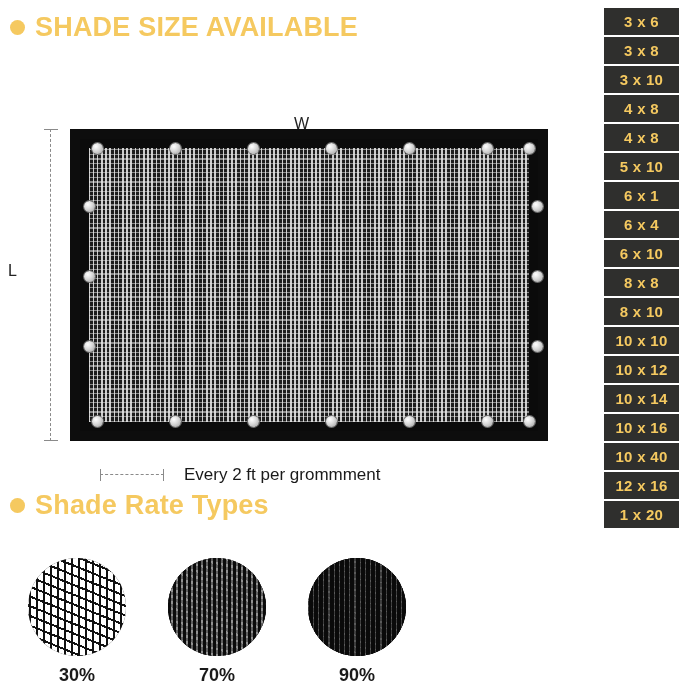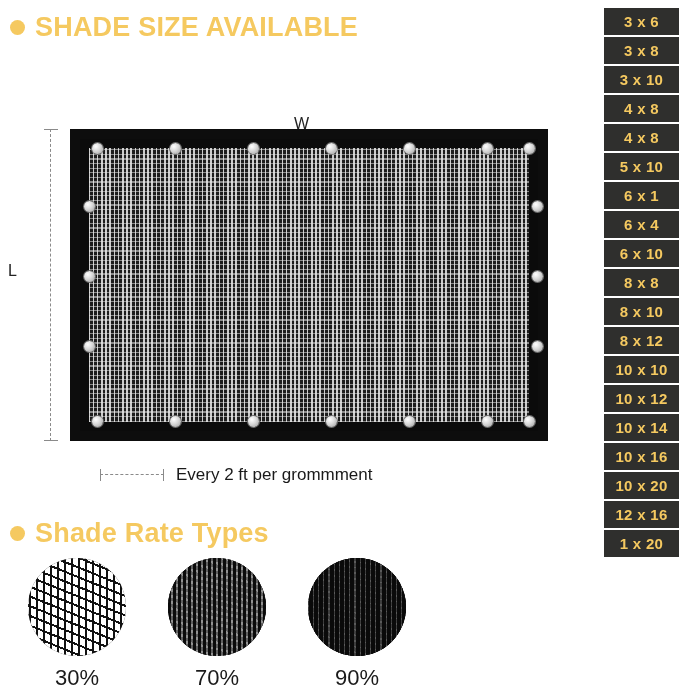--- a/index.html
+++ b/index.html
@@ -62,21 +62,21 @@
     white-space: nowrap;
   }
   #heading-shade-size {
     position: absolute;
     left: 10px;
     top: 12px;
   }
   #heading-shade-rate {
     position: absolute;
     left: 10px;
-    top: 518px;
+    top: 490px;
   }
 
   
   .diagram {
     position: absolute;
     left: 0;
     top: 55px;
     width: 600px;
     height: 440px;
   }
@@ -170,21 +170,21 @@
     box-shadow: 0 0 0 1px #6d6d6d;
   }
 
   
   .grommet-note {
     position: absolute;
     left: 100px;
     top: 410px;
     display: flex;
     align-items: center;
-    gap: 12px;
+    gap: 20px;
   }
   .grommet-span {
     position: relative;
     width: 64px;
     height: 1px;
     border-top: 1px dashed #8a8a8a;
   }
   .grommet-span::before, .grommet-span::after {
     content: "";
     position: absolute;
@@ -223,22 +223,23 @@
     overflow: hidden;
     position: relative;
     background: #2b2b2b;
   }
   .rate-circle .tex {
     position: absolute;
     inset: -20%;
   }
   .rate-label {
     margin-top: 9px;
-    font-size: 22px;
+    font-size: 18px;
     color: #1a1a1a;
+    font-weight: bold;
   }
   
   .tex-30 {
     background-color: #ffffff;
     background-image:
       repeating-linear-gradient(90deg, #111 0 2px, rgba(255,255,255,0) 2px 7px),
       repeating-linear-gradient(22deg, #111 0 2px, rgba(255,255,255,0) 2px 9px);
   }
   .tex-50 {
     background-color: #f2f2f2;
@@ -362,23 +363,22 @@
     <div class="size-chip">3 x 8</div>
     <div class="size-chip">3 x 10</div>
     <div class="size-chip">4 x 8</div>
     <div class="size-chip">4 x 8</div>
     <div class="size-chip">5 x 10</div>
     <div class="size-chip">6 x 1</div>
     <div class="size-chip">6 x 4</div>
     <div class="size-chip">6 x 10</div>
     <div class="size-chip">8 x 8</div>
     <div class="size-chip">8 x 10</div>
-    <div class="size-chip">8 x 12</div>
     <div class="size-chip">10 x 10</div>
     <div class="size-chip">10 x 12</div>
     <div class="size-chip">10 x 14</div>
     <div class="size-chip">10 x 16</div>
-    <div class="size-chip">10 x 20</div>
+    <div class="size-chip">10 x 40</div>
     <div class="size-chip">12 x 16</div>
     <div class="size-chip">1 x 20</div>
   </div>
 
 </div>
 
 </body></html>

